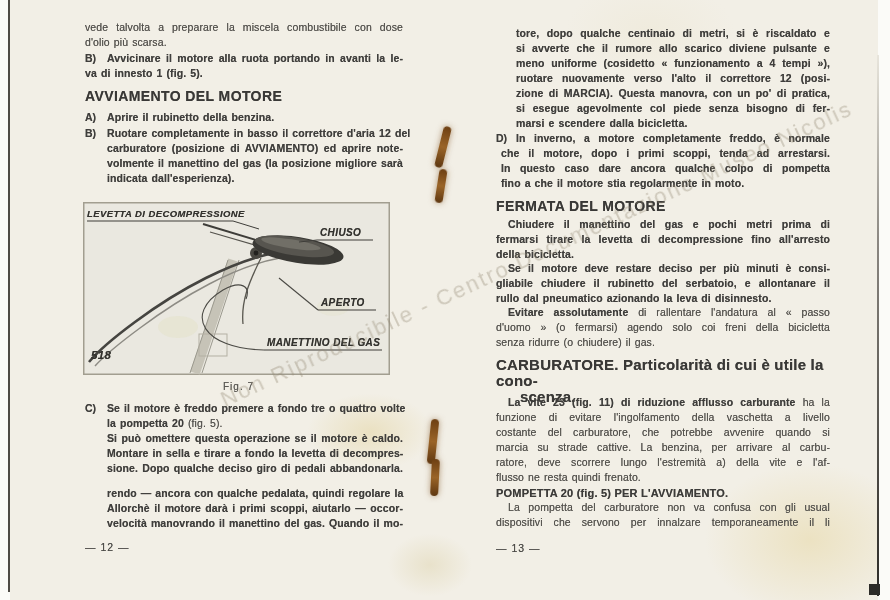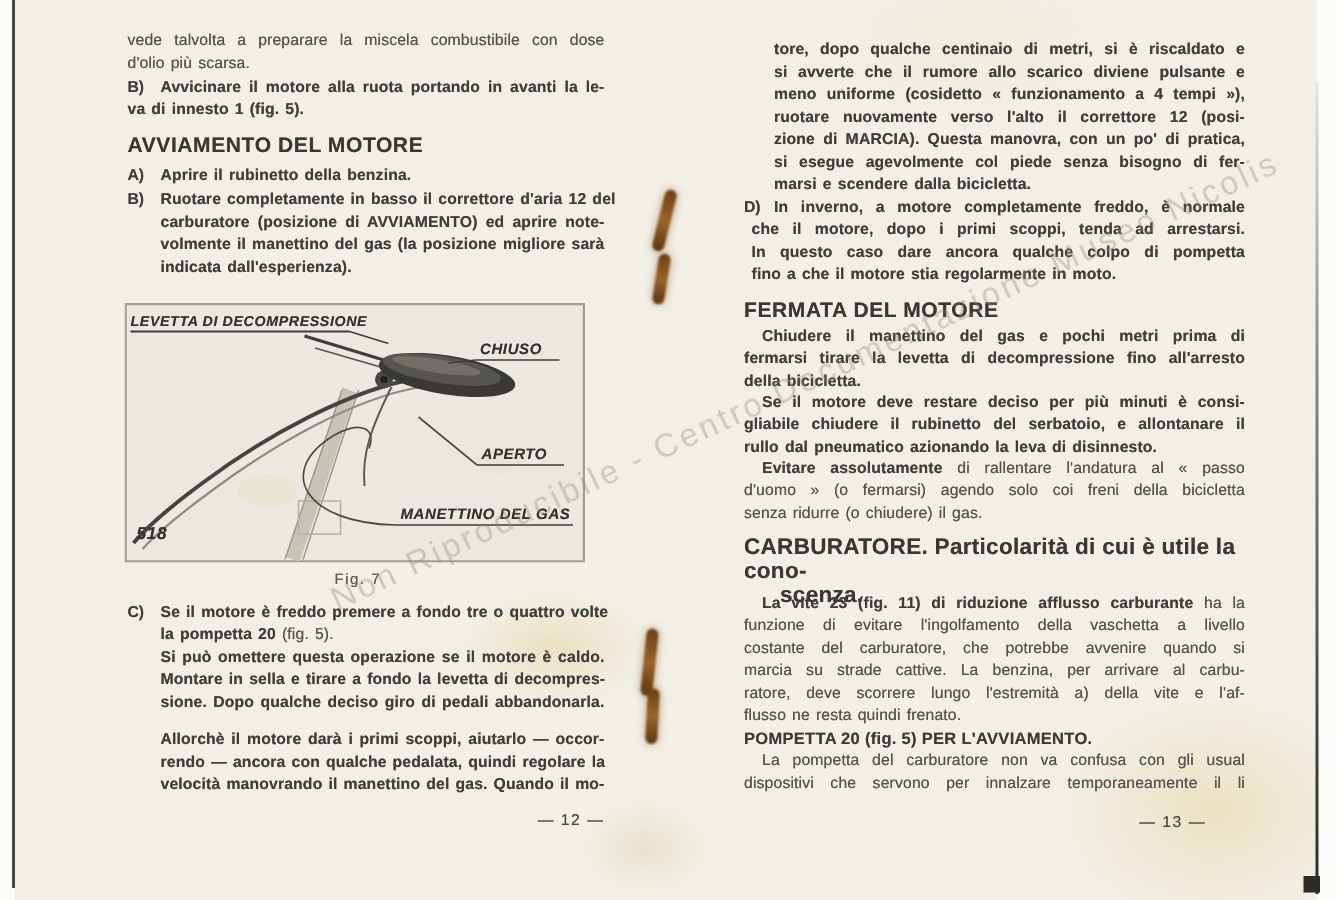--- a/index.html
+++ b/index.html
@@ -48,21 +48,21 @@
 
   .h-section { font-size:14px; font-weight:700; letter-spacing:.4px; color:#393836; }
   .h-sub { font-size:11px; font-weight:700; letter-spacing:.2px; color:#3c3b39; }
   .h-carb { font-size:15px; font-weight:700; letter-spacing:.2px; color:#393836; line-height:16px; }
   .h-carb .l2 { margin-left:24px; }
 
   .figure { position:absolute; left:-2px; top:202px; width:307px; height:173px; }
   .figcap { position:absolute; top:379px; left:0; width:307px; text-align:center;
             font-size:10px; letter-spacing:1px; color:#5b5955; font-weight:400; }
 
-  .pagenum { text-align:right; font-size:10.5px; font-weight:400; letter-spacing:1px; color:#4a4946; }
+  .pagenum { text-align:left; font-size:10.5px; font-weight:400; letter-spacing:1px; color:#4a4946; }
   .pagenum-right { padding-right:26px; }
 
   .watermark {
     position:absolute; left:212px; top:388px; transform:rotate(-25deg); transform-origin:0 50%;
     font-size:22px; letter-spacing:2.2px; color:rgba(148,138,116,.38);
     white-space:nowrap; filter:blur(.4px); font-weight:400; pointer-events:none;
   }
   .staple { position:absolute; width:8px; border-radius:4px; filter:blur(.7px);
             background:linear-gradient(#6d3f12,#9a6428 50%,#5e3710);
             box-shadow:0 0 6px rgba(122,75,25,.55); }
@@ -171,22 +171,22 @@
       </div>
       <div class="inner">
         <div class="line ns"><span class="b">la pompetta 20 </span><span class="r">(fig. 5).</span></div>
         <div class="line b">Si può omettere questa operazione se il motore è caldo.</div>
         <div class="line b">Montare in sella e tirare a fondo la levetta di decompres-</div>
         <div class="line b">sione. Dopo qualche deciso giro di pedali abbandonarla.</div>
       </div>
     </div>
 
     <div class="blk indent-block" style="top:486px">
+      <div class="line b">rendo — ancora con qualche pedalata, quindi regolare la</div>
       <div class="line b">Allorchè il motore darà i primi scoppi, aiutarlo — occor-</div>
-      <div class="line b">rendo — ancora con qualche pedalata, quindi regolare la</div>
       <div class="line b">velocità manovrando il manettino del gas. Quando il mo-</div>
     </div>
 
     <div class="blk pagenum" style="top:540px">— 12 —</div>
   </div>
 
   <div class="col col-right">
 
     <div class="blk indent-block" style="top:26px">
       <div class="line b">tore, dopo qualche centinaio di metri, si è riscaldato e</div>

